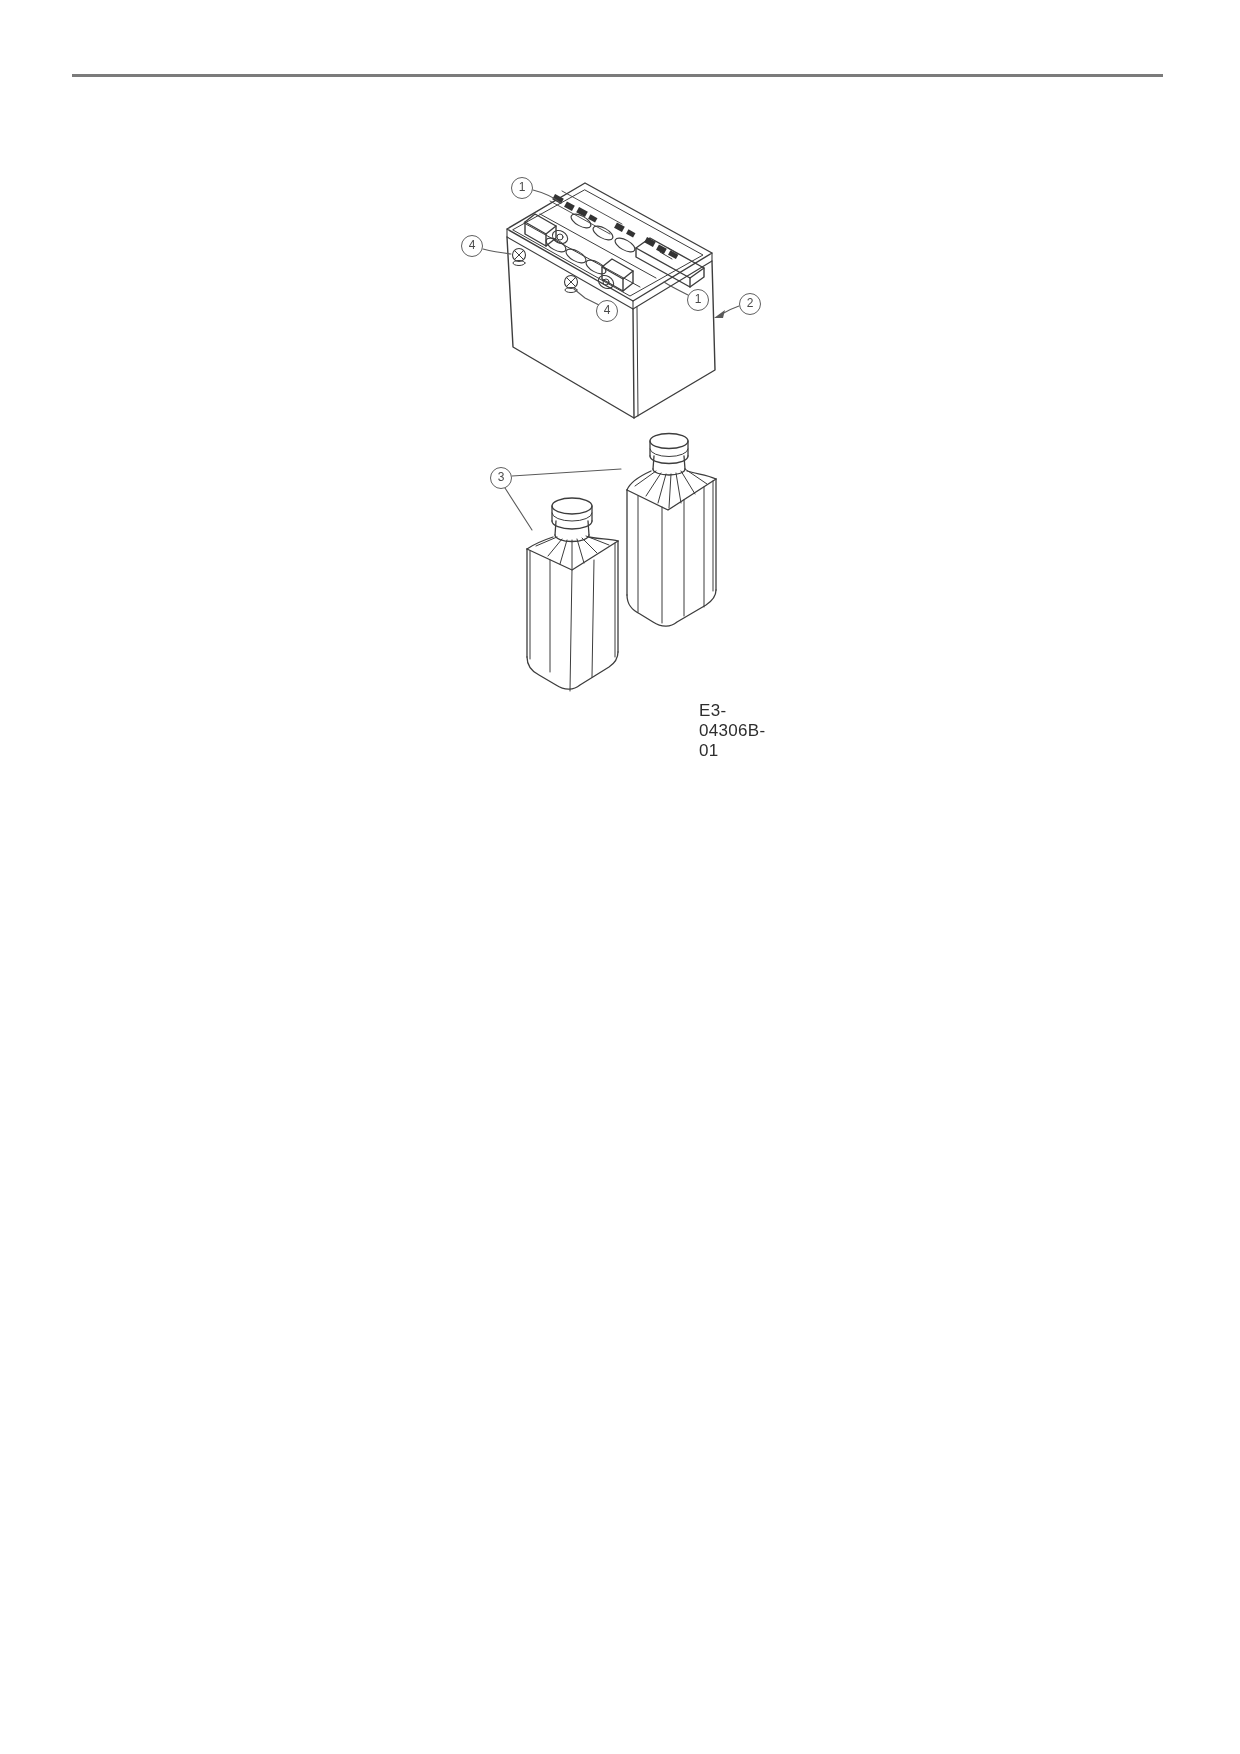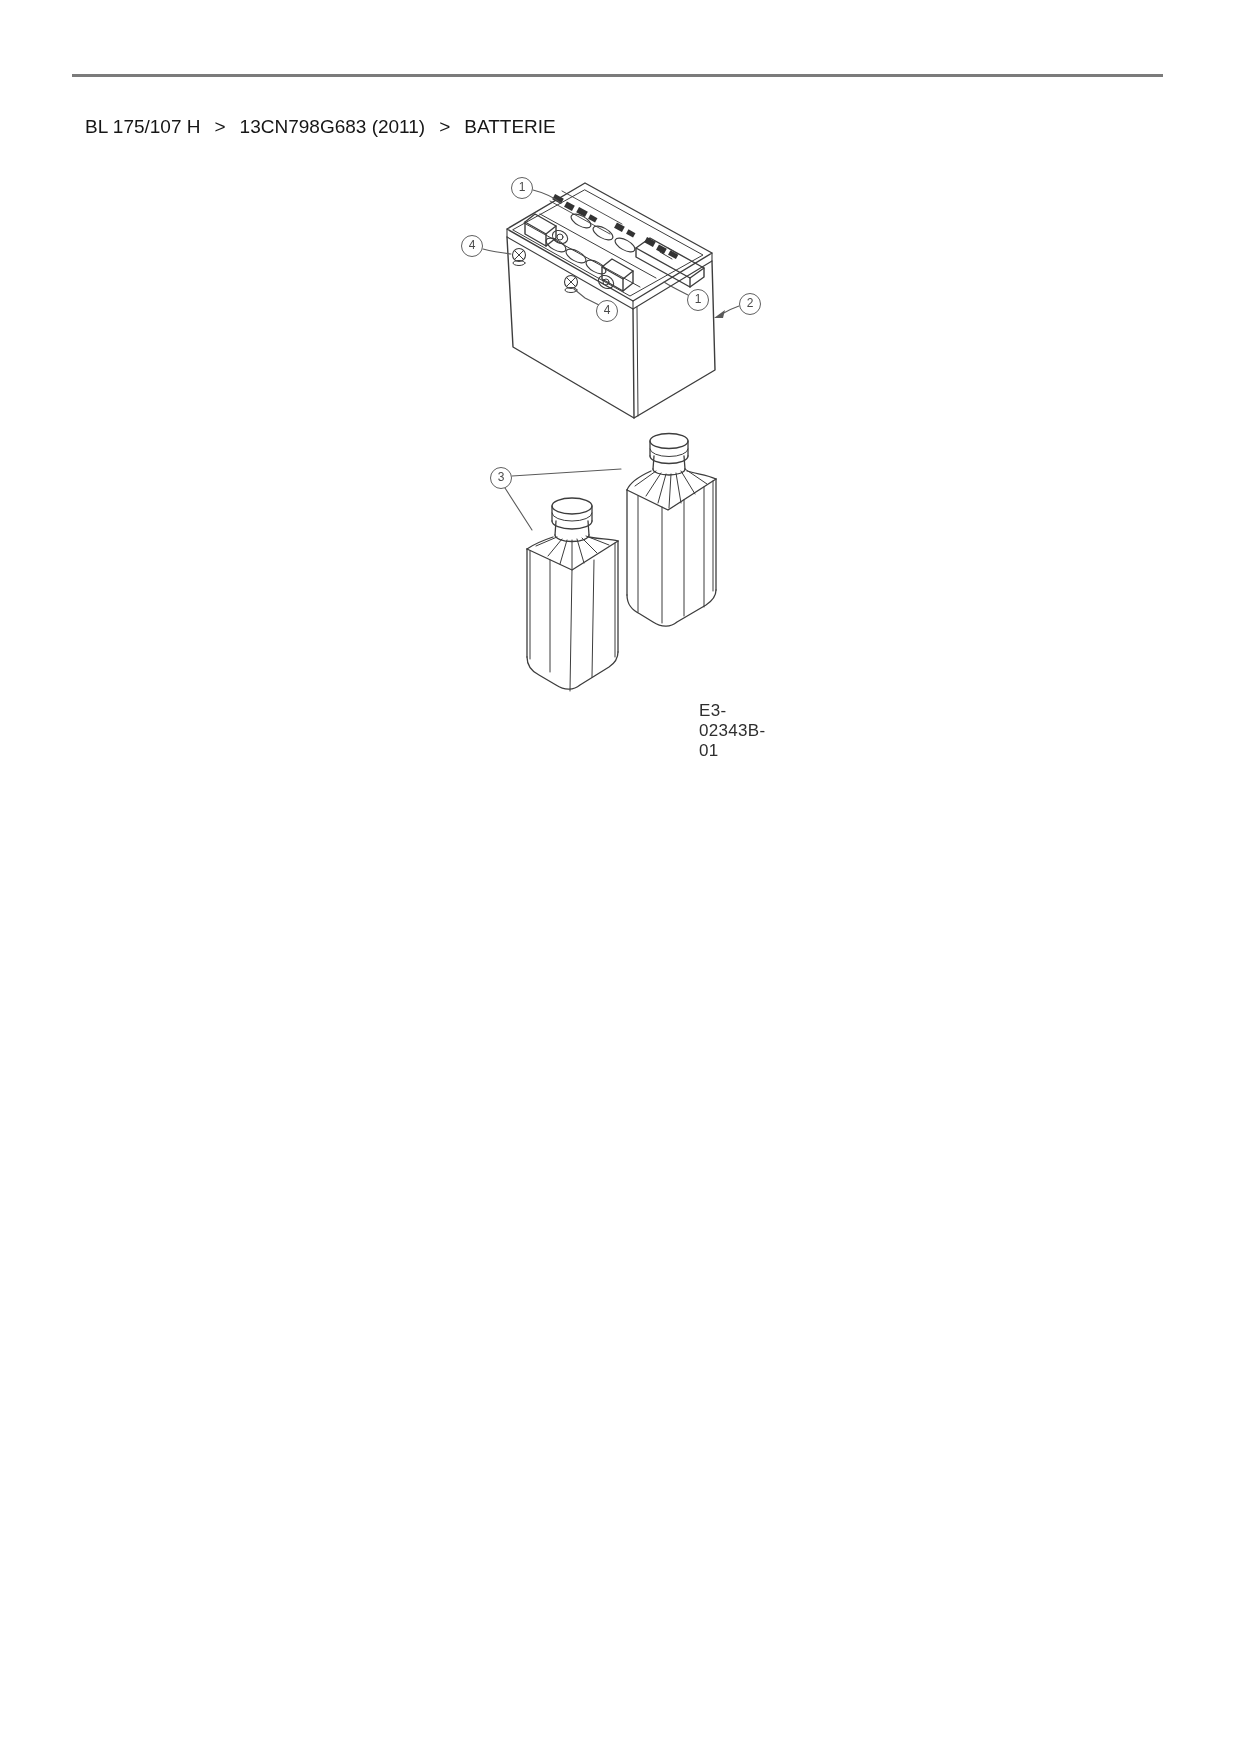--- a/index.html
+++ b/index.html
@@ -71,23 +71,20 @@
     color: #2e2e2e;
   }
 </style>
 </head>
 <body>
 
 <div class="page">
 
   <div class="top-rule"></div>
 
-  <div class="breadcrumb">
-    <span>BL 175/107 H</span><span class="sep">&gt;</span><span>13CN798G683 (2011)</span><span class="sep">&gt;</span><span>BATTERIE</span>
-  </div>
 
   <div class="diagram">
 
     <svg width="380" height="600" viewBox="400 150 380 600">
 
       <g fill="none" stroke="#3d3d3d" stroke-width="1.4" stroke-linejoin="round" stroke-linecap="round">
 
         <path d="M585,183 L712,253 L633,301 L507,229 Z"></path>
 
         <path d="M507,229 L507,237 L633,309 L633,301" stroke-width="1.1"></path>
@@ -221,16 +218,16 @@
       </g>
     </svg>
 
     <div class="callout" style="left:111px; top:27px;">1</div>
     <div class="callout" style="left:61px;  top:85px;">4</div>
     <div class="callout" style="left:196px; top:150px;">4</div>
     <div class="callout" style="left:287px; top:139px;">1</div>
     <div class="callout" style="left:339px; top:143px;">2</div>
     <div class="callout" style="left:90px;  top:317px;">3</div>
 
-    <div class="drawing-code">E3-02343B-01</div>
+    <div class="drawing-code">E3-04306B-01</div>
   </div>
 
 </div>
 
 </body></html>

